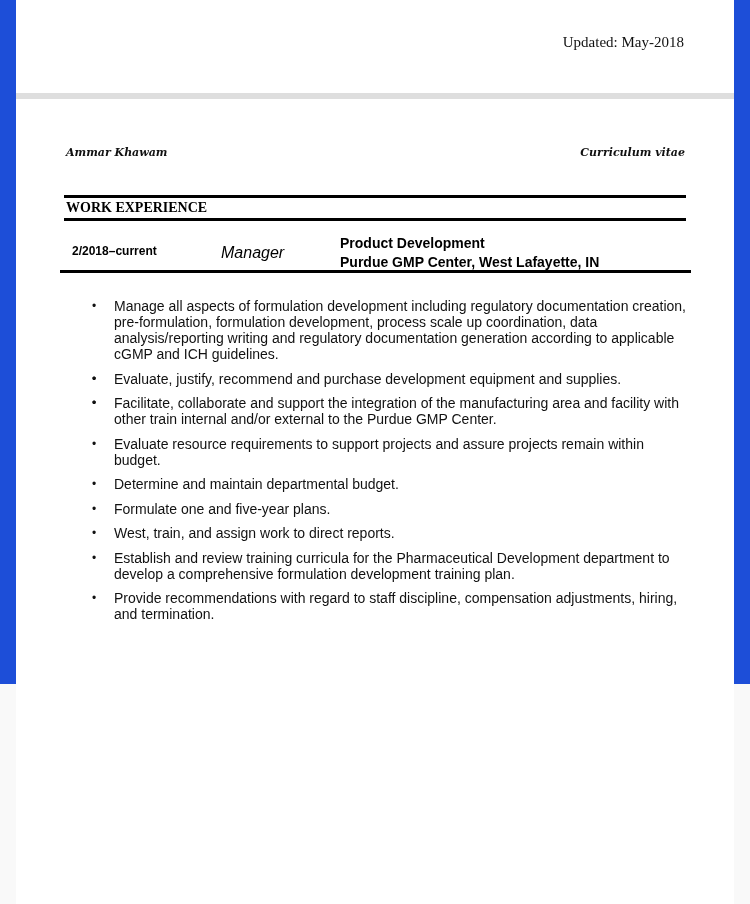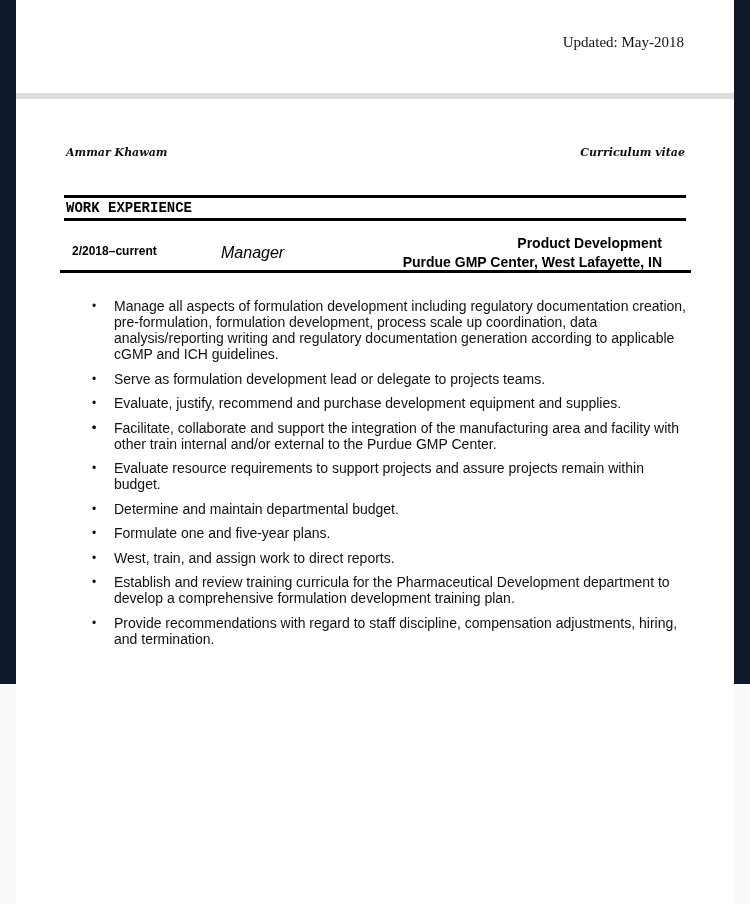--- a/index.html
+++ b/index.html
@@ -7,21 +7,21 @@
       padding: 0;
       width: 750px;
       height: 904px;
       overflow: hidden;
       background: #f9f9f9;
     }
     .viewer {
       position: relative;
       width: 750px;
       height: 684px;
-      background: #0f172a;
+      background: #1d4ed8;
     }
     .page {
       position: absolute;
       left: 16px;
       width: 718px;
       background: #ffffff;
     }
     .page-prev {
       top: 0;
       height: 93px;
@@ -64,21 +64,21 @@
       width: 622px;
       top: 96px;
       height: 20px;
       border-top: 3px solid #000;
       border-bottom: 3px solid #000;
     }
     .section-head span {
       position: absolute;
       left: 2px;
       top: 2px;
-      font-family: Liberation Mono, monospace;
+      font-family: Liberation Serif, serif;
       font-weight: bold;
       font-size: 14px;
       color: #000;
     }
     .job-row {
       position: absolute;
       left: 44px;
       width: 631px;
       top: 133px;
       height: 38px;
@@ -98,21 +98,21 @@
       left: 161px;
       top: 12px;
       font-style: italic;
       font-size: 16px;
     }
     .job-org {
       position: absolute;
       left: 280px;
       width: 322px;
       top: 2px;
-      text-align: right;
+      text-align: left;
       font-weight: bold;
       font-size: 14px;
       line-height: 19px;
     }
     .duties {
       position: absolute;
       left: 76px;
       width: 600px;
       top: 199px;
       margin: 0;
@@ -158,21 +158,21 @@
       <span class="job-dates">2/2018–current</span>
       <span class="job-title">Manager</span>
       <div class="job-org">
         <div>Product Development</div>
         <div>Purdue GMP Center, West Lafayette, IN</div>
       </div>
     </div>
 
     <ul class="duties">
       <li><span class="bullet">•</span><span>Manage all aspects of formulation development including regulatory documentation creation, pre-formulation, formulation development, process scale up coordination, data analysis/reporting writing and regulatory documentation generation according to applicable cGMP and ICH guidelines.</span></li>
-      <li><span class="bullet">•</span><span>Serve as formulation development lead or delegate to projects teams.</span></li>
+      <li><span class="bullet">•</span></li>
       <li><span class="bullet">•</span><span>Evaluate, justify, recommend and purchase development equipment and supplies.</span></li>
       <li><span class="bullet">•</span></li>
       <li><span class="bullet">•</span><span>Facilitate, collaborate and support the integration of the manufacturing area and facility with other train internal and/or external to the Purdue GMP Center.</span></li>
       <li><span class="bullet">•</span><span>Evaluate resource requirements to support projects and assure projects remain within budget.</span></li>
       <li><span class="bullet">•</span><span>Determine and maintain departmental budget.</span></li>
       <li><span class="bullet">•</span><span>Formulate one and five-year plans.</span></li>
       <li><span class="bullet">•</span><span>West, train, and assign work to direct reports.</span></li>
       <li><span class="bullet">•</span><span>Establish and review training curricula for the Pharmaceutical Development department to develop a comprehensive formulation development training plan.</span></li>
       <li><span class="bullet">•</span><span>Provide recommendations with regard to staff discipline, compensation adjustments, hiring, and termination.</span></li>
     </ul>

